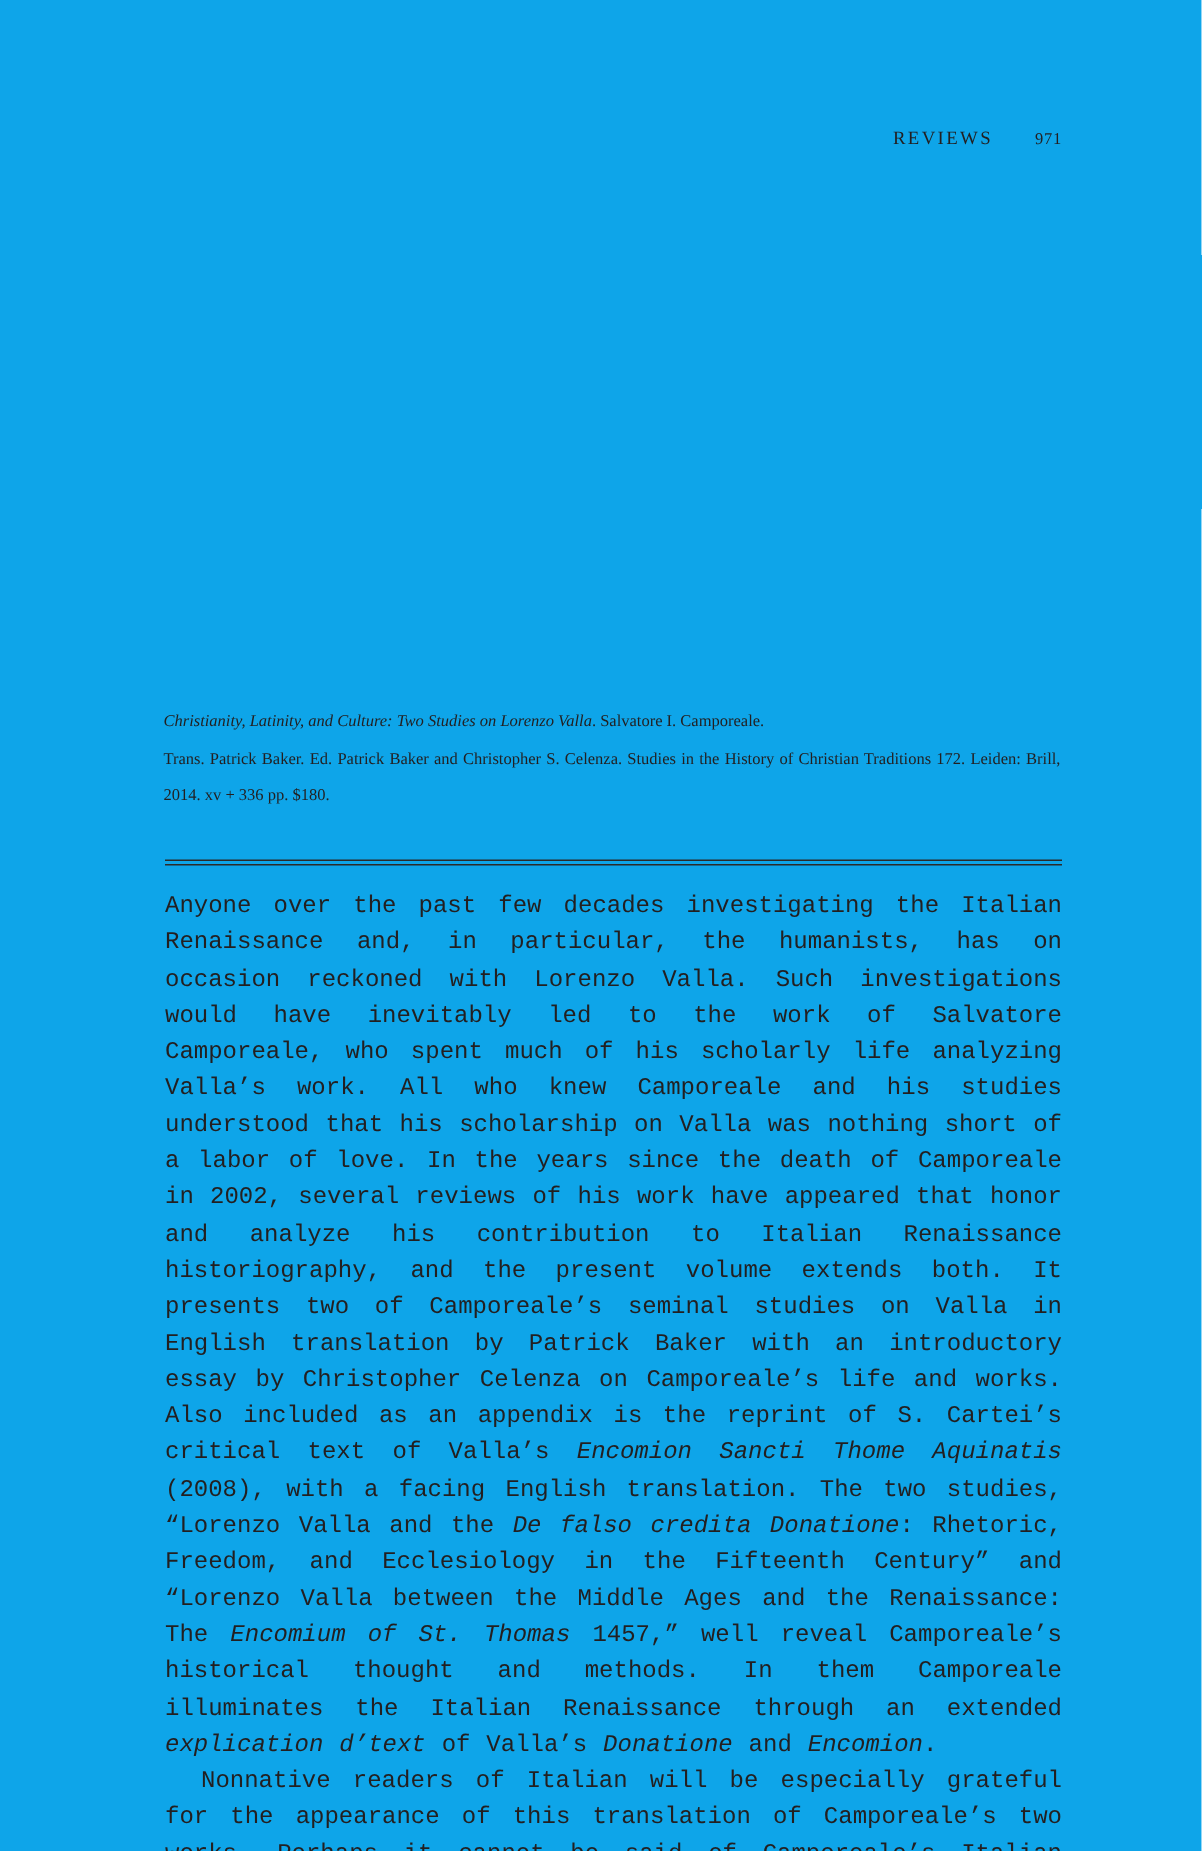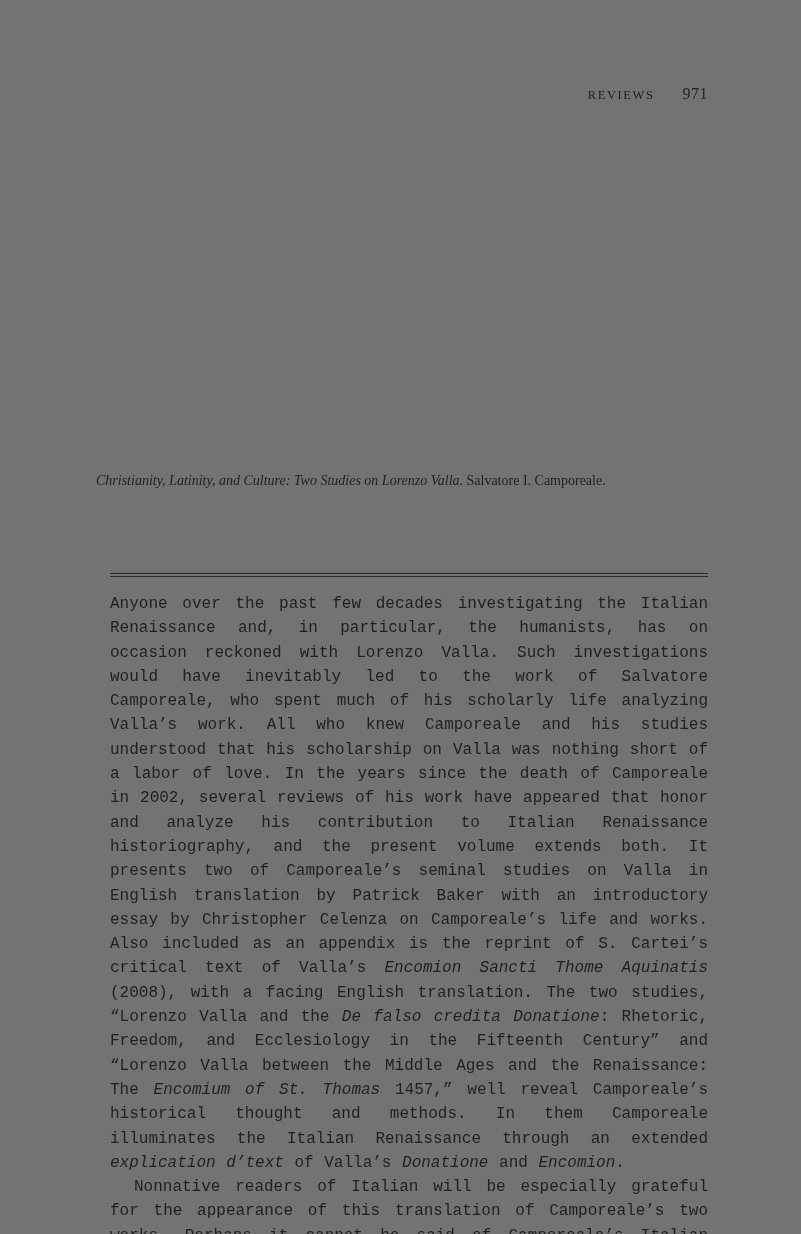--- a/index.html
+++ b/index.html
@@ -4,52 +4,52 @@
 <style>
   html, body {
     margin: 0;
     padding: 0;
     background: #ffffff;
   }
   .page {
     position: relative;
     width: 801px;
     height: 1234px;
-    background: #737373;
+    background: #0ea5e9;
     color: #231f20;
     font-family: "Liberation Serif", serif;
     overflow: hidden;
   }
   
   .running-head {
     position: absolute;
     top: 85px;
     left: 110px;
     width: 598px;
     display: flex;
     justify-content: flex-end;
     align-items: baseline;
     gap: 28px;
   }
   .running-head .section {
     font-size: 12.5px;
     letter-spacing: 1.6px;
   }
   .running-head .pagenum {
-    font-size: 16px;
+    font-size: 11px;
     letter-spacing: 0.5px;
   }
   
   .citation {
     position: absolute;
     top: 469px;
-    left: 96px;
+    left: 109px;
     width: 598px;
     text-align: justify;
-    font-size: 14px;
+    font-size: 11px;
     line-height: 24.5px;
   }
   .citation p { margin: 0; }
   
   .double-rule {
     position: absolute;
     top: 573px;
     left: 110px;
     width: 598px;
     height: 4px;
@@ -78,20 +78,21 @@
 
 <div class="page">
 
   <header class="running-head">
     <span class="section">REVIEWS</span>
     <span class="pagenum">971</span>
   </header>
 
   <section class="citation">
     <p class="citation-heading"><span class="it">Christianity, Latinity, and Culture: Two Studies on Lorenzo Valla</span><span>. Salvatore I. Camporeale.</span></p>
+    <p class="citation-details">Trans. Patrick Baker. Ed. Patrick Baker and Christopher S. Celenza. Studies in the History of Christian Traditions 172. Leiden: Brill, 2014. xv + 336 pp. $180.</p>
   </section>
 
   <div class="double-rule"></div>
 
   <article class="review-body">
     <p class="para"><span>Anyone over the past few decades investigating the Italian Renaissance and, in particular, the humanists, has on occasion reckoned with Lorenzo Valla. Such investigations would have inevitably led to the work of Salvatore Camporeale, who spent much of his scholarly life analyzing Valla’s work. All who knew Camporeale and his studies understood that his scholarship on Valla was nothing short of a labor of love. In the years since the death of Camporeale in 2002, several reviews of his work have appeared that honor and analyze his contribution to Italian Renaissance historiography, and the present volume extends both. It presents two of Camporeale’s seminal studies on Valla in English translation by Patrick Baker with an introductory essay by Christopher Celenza on Camporeale’s life and works. Also included as an appendix is the reprint of S. Cartei’s critical text of Valla’s </span><span class="it">Encomion Sancti Thome Aquinatis</span><span> (2008), with a facing English translation. The two studies, “Lorenzo Valla and the </span><span class="it">De falso credita Donatione</span><span>: Rhetoric, Freedom, and Ecclesiology in the Fifteenth Century” and “Lorenzo Valla between the Middle Ages and the Renaissance: The </span><span class="it">Encomium of St. Thomas</span><span> 1457,” well reveal Camporeale’s historical thought and methods. In them Camporeale illuminates the Italian Renaissance through an extended </span><span class="it">explication d’text</span><span> of Valla’s </span><span class="it">Donatione</span><span> and </span><span class="it">Encomion</span><span>.</span></p>
     <p class="para indent"><span>Nonnative readers of Italian will be especially grateful for the appearance of this translation of Camporeale’s two works. Perhaps it cannot be said of Camporeale’s Italian prose, as was said of Kant’s German, that all the verbs are in volume 2, but in reading Camporeale one could at times start to think they might be. As Baker more kindly notes, Camporeale’s “Latinate and at times highly technical style can be difficult to navigate”</span></p>
   </article>
 
 </div>

